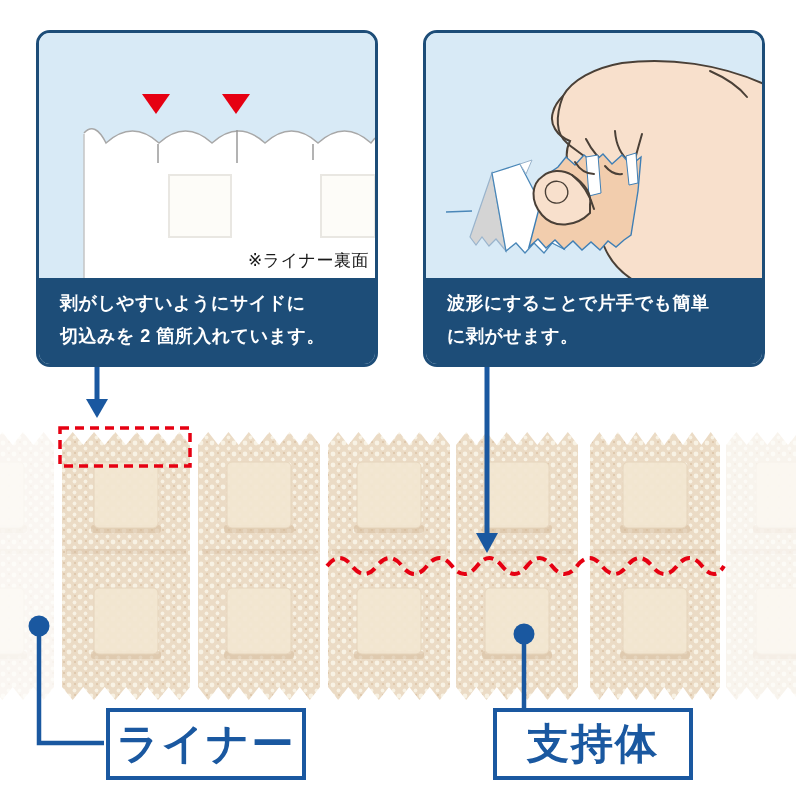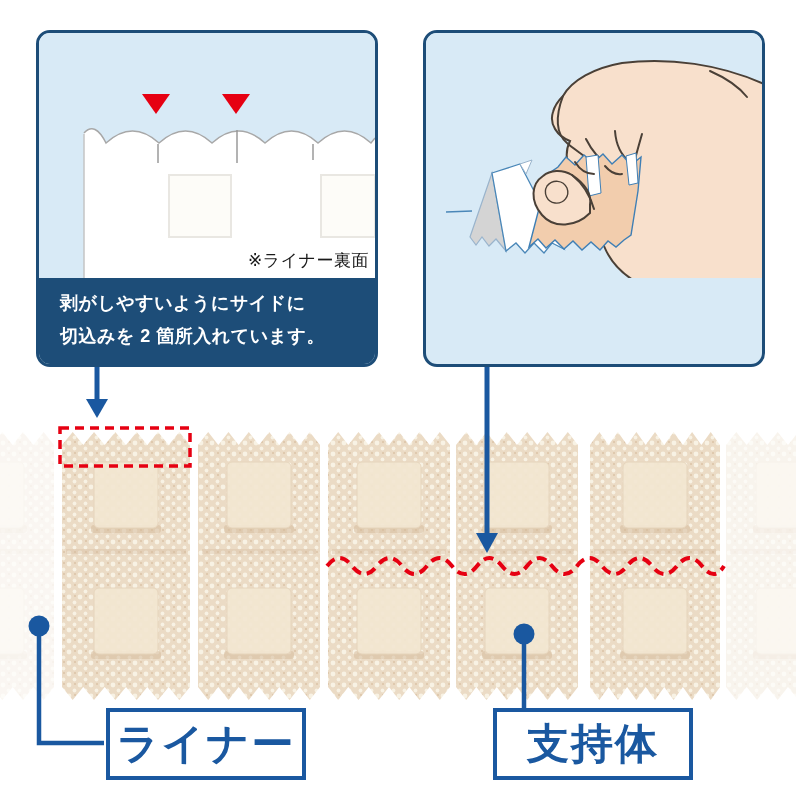--- a/index.html
+++ b/index.html
@@ -191,20 +191,24 @@
         <g style="stroke:var(--outline)" stroke-width="2" fill="none" stroke-linecap="round">
           <path d="M164,172 C166,160 158,150 146,142 C136,136 124,137 117,143
                    C105,151 104,168 116,182 C128,196 150,194 164,180 C164,177 164,175 164,172 Z" style="fill:var(--skin)"></path>
           <path d="M121,153 C127,146 137,147 141,155 C144,163 138,171 129,170 C121,169 117,160 121,153 Z" stroke-width="1.4"></path>
           <path d="M146,142 C156,150 164,162 168,176"></path>
           <path d="M149,129 C154,137 161,141 168,141"></path>
           <path d="M179,133 C184,139 190,142 196,141"></path>
         </g>
       </svg>
     </div>
+    <div class="caption">
+      <div>波形にすることで片手でも簡単</div>
+      <div>に剥がせます。</div>
+    </div>
   </div>
 
   <div class="callout-box" id="liner-box">
     <span>ライナー</span>
   </div>
   <div class="callout-box" id="support-box">
     <span>支持体</span>
   </div>
 
 </div>

